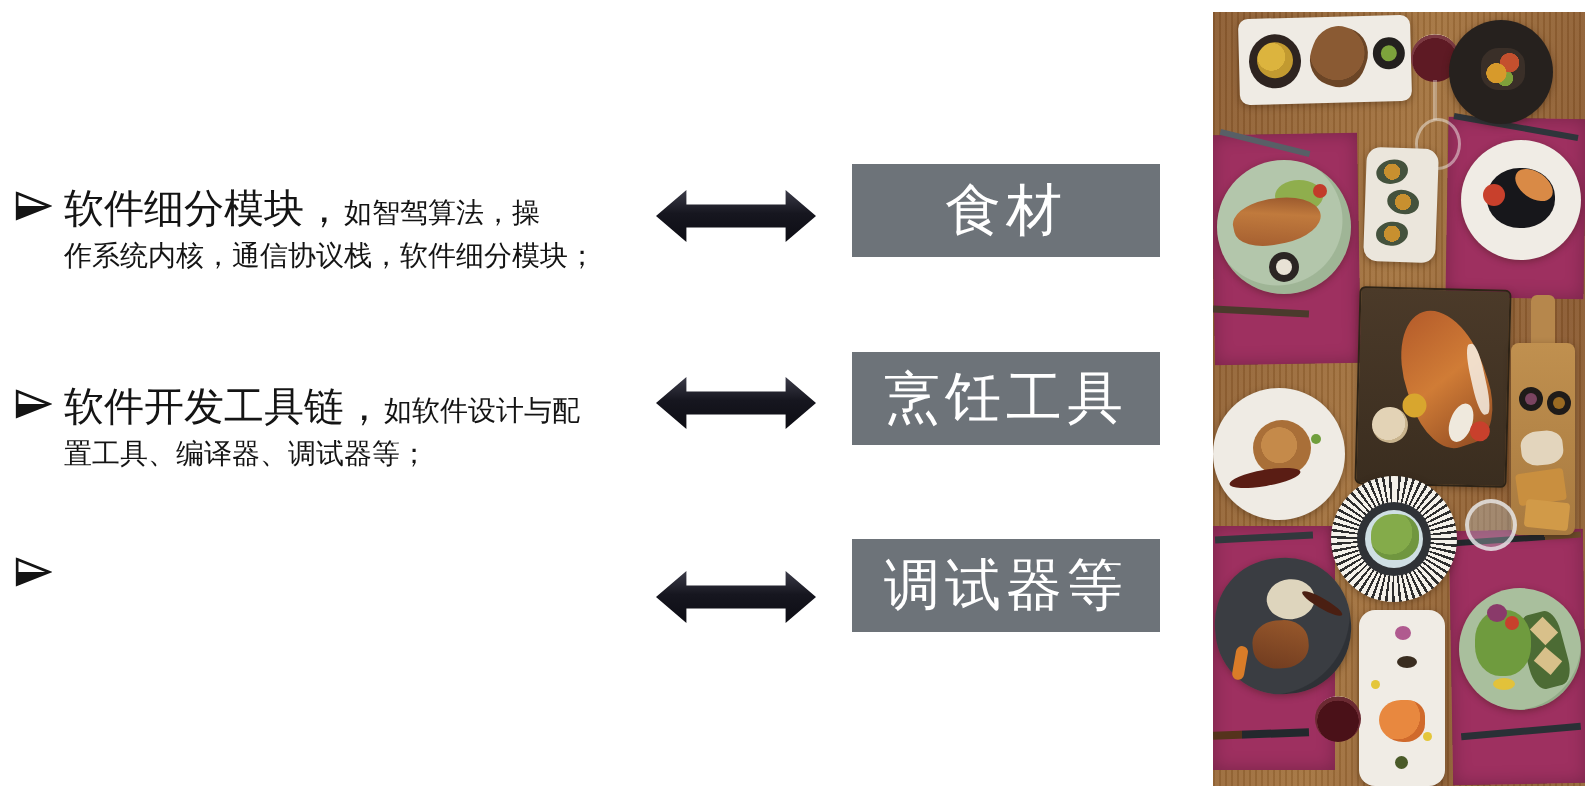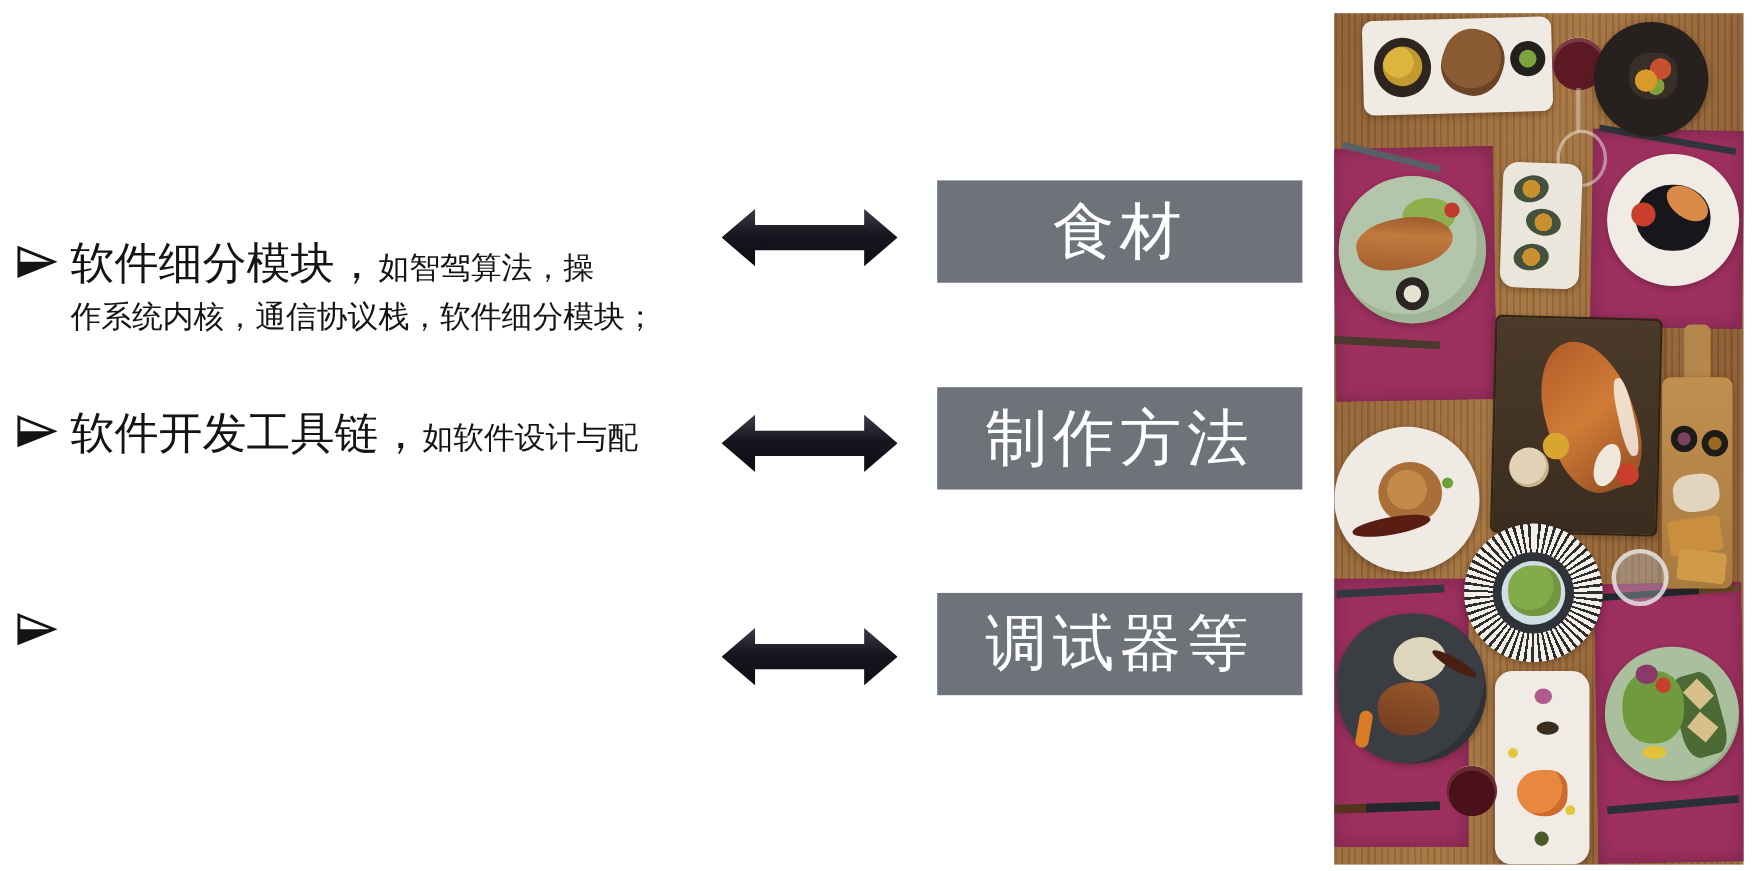--- a/index.html
+++ b/index.html
@@ -12,39 +12,39 @@
 
   
   .title{
     position:absolute;left:14px;top:24px;
     font-size:38px;font-weight:bold;letter-spacing:1px;
     color:var(--title,#57575a);
   }
 
   
   .bullet{position:absolute;left:14px;display:flex;align-items:flex-start;width:645px;}
-  .row1 .bullet{top:180px;margin-top:32px;} .row2 .bullet{top:366px;} .row3 .bullet{top:546px;}
+  .row1 .bullet{top:180px;} .row2 .bullet{top:378px;} .row3 .bullet{top:546px;}
   .marker{flex:0 0 auto;margin:10px 12px 0 0;}
   .bullet-text{color:var(--body,#141414);}
   .bullet-text .line{white-space:nowrap;}
   .lead{font-size:40px;line-height:1.4;}
   .detail{font-size:28px;line-height:1.4;}
 
   
   .dbl-arrow{
     position:absolute;left:656px;width:160px;height:52px;
     background:linear-gradient(180deg,#3c3c49 0%,var(--arrow-dark,#16161f) 45%,#0d0d14 100%);
     clip-path:polygon(0 50%,19% 0,19% 28%,81% 28%,81% 0,100% 50%,81% 100%,81% 72%,19% 72%,19% 100%);
     filter:drop-shadow(0 1px 1px rgba(0,0,0,0.3));
   }
   .row1 .dbl-arrow{top:190px;} .row2 .dbl-arrow{top:377px;} .row3 .dbl-arrow{top:571px;}
 
   
   .category-box{
-    position:absolute;left:852px;width:332px;height:93px;
+    position:absolute;left:852px;width:308px;height:93px;
     background:var(--box-bg,#6d7379);color:var(--box-text,#ffffff);
     display:flex;align-items:center;justify-content:center;
     font-size:56px;letter-spacing:5px;
   }
   .row1 .category-box{top:164px;} .row2 .category-box{top:352px;} .row3 .category-box{top:539px;}
 
   
   .photo{
     position:absolute;left:1213px;top:12px;width:372px;height:774px;overflow:hidden;
     background:
@@ -81,24 +81,25 @@
   <div class="row2">
     <div class="bullet">
       <span class="marker">
         <svg width="38" height="32" viewBox="0 0 36 30">
           <polygon points="3,3 33,15 3,27" fill="#ffffff" stroke="#141414" stroke-width="2.5"></polygon>
           <polygon points="3,15 33,15 3,27" fill="#141414"></polygon>
         </svg>
       </span>
       <div class="bullet-text">
         <div class="line"><span class="lead">软件开发工具链，</span><span class="detail">如软件设计与配</span></div>
+        <div class="line"><span class="detail">置工具、编译器、调试器等；</span></div>
       </div>
     </div>
     <div class="dbl-arrow"></div>
-    <div class="category-box">制作方法</div>
+    <div class="category-box">烹饪工具</div>
   </div>
 
   <div class="row3">
     <div class="bullet">
       <span class="marker">
         <svg width="38" height="32" viewBox="0 0 36 30">
           <polygon points="3,3 33,15 3,27" fill="#ffffff" stroke="#141414" stroke-width="2.5"></polygon>
           <polygon points="3,15 33,15 3,27" fill="#141414"></polygon>
         </svg>
       </span>

